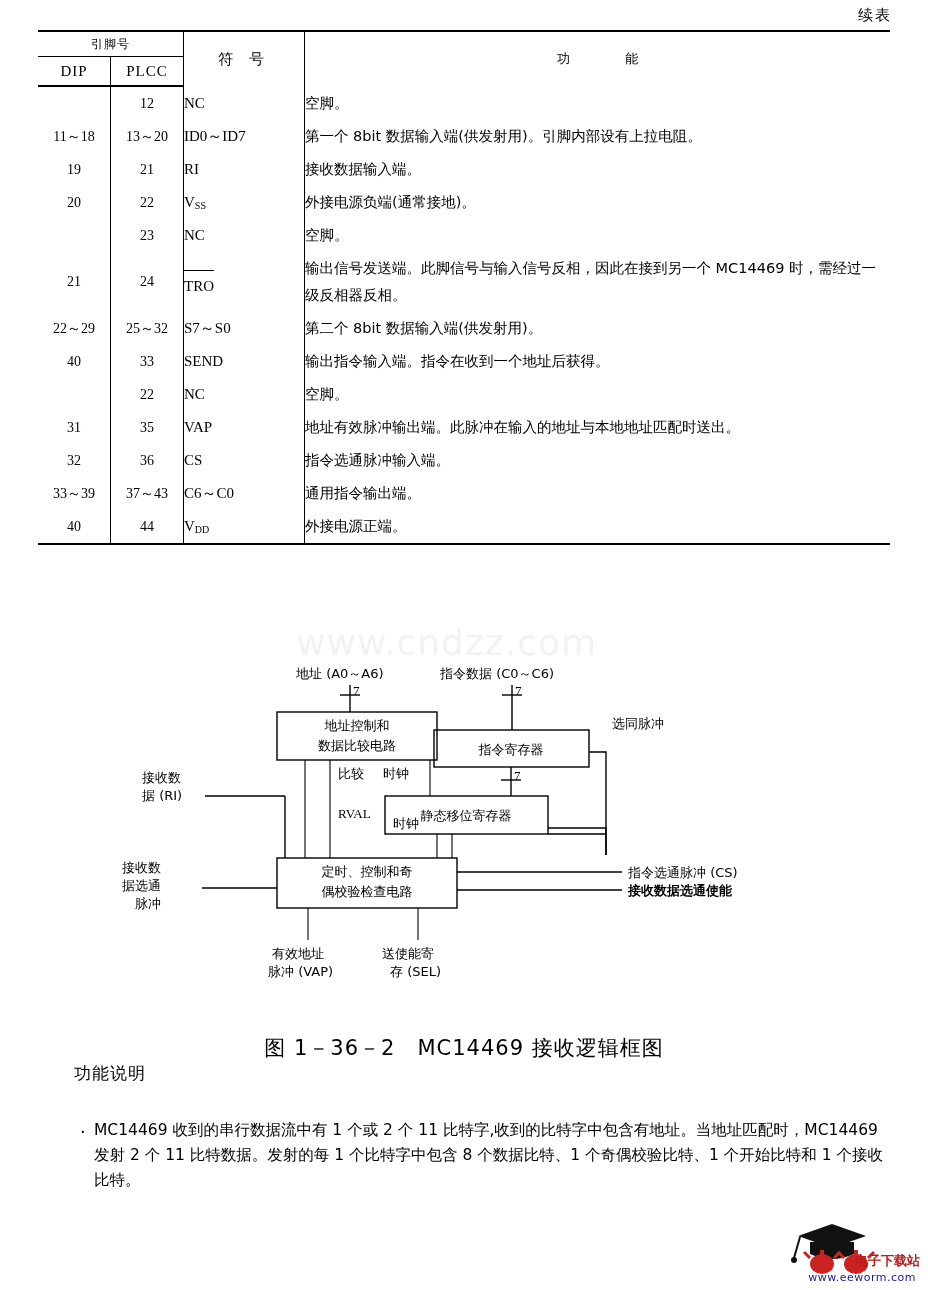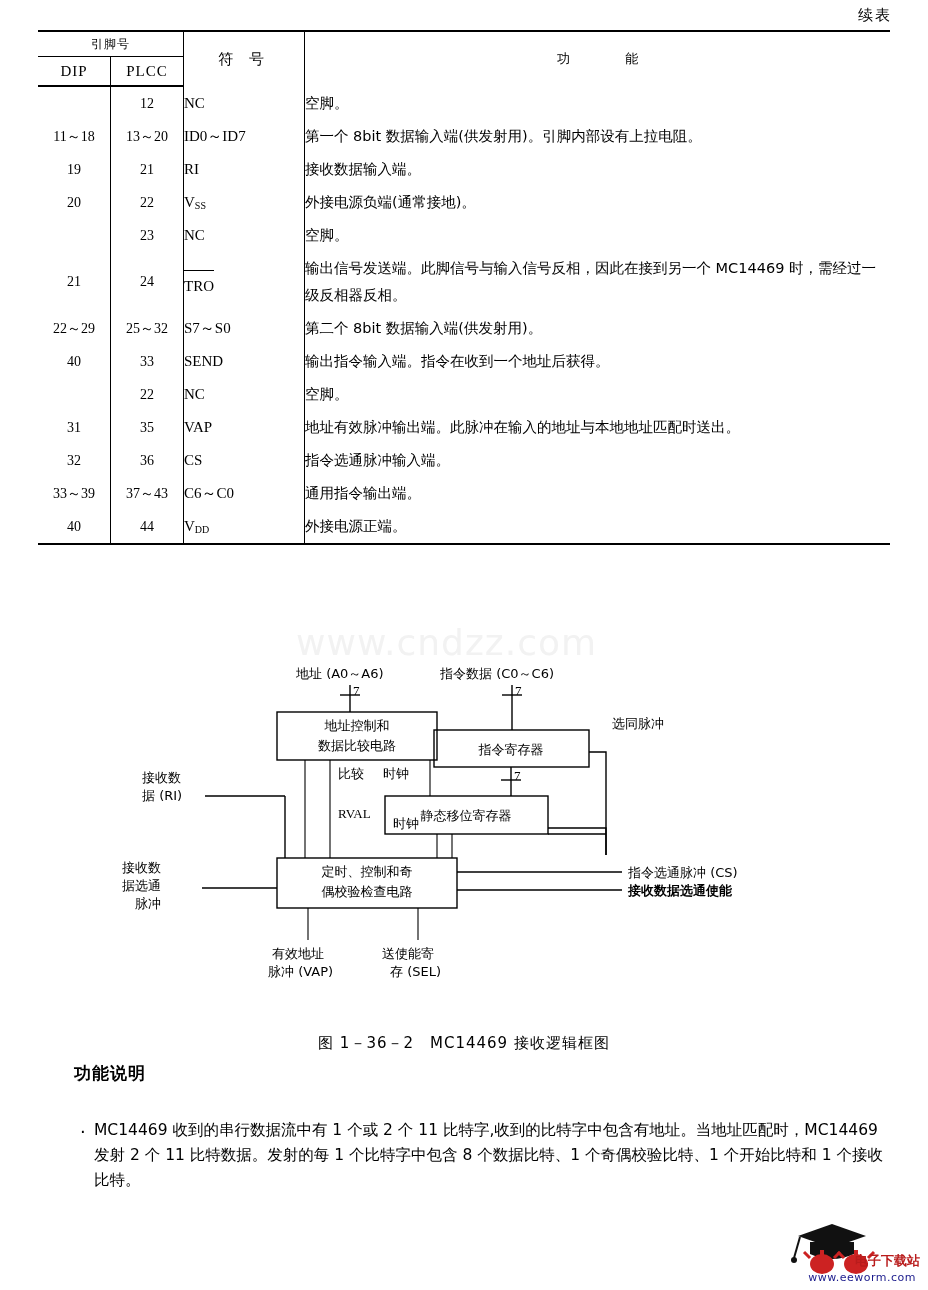--- a/index.html
+++ b/index.html
@@ -115,32 +115,32 @@
   .dline { stroke: #000; stroke-width: 1.4; fill: none; }
   .dline-thin { stroke: #000; stroke-width: 1.1; fill: none; }
 
   
   .fig-caption {
     position: absolute;
     top: 1034px;
     left: 0;
     width: 928px;
     text-align: center;
-    font-size: 15px;
+    font-size: 21px;
     font-family: "DejaVu Sans", sans-serif;
     letter-spacing: 1px;
   }
 
   
   .sec-heading {
     position: absolute;
     top: 1062px;
     left: 74px;
     font-size: 17px;
-    font-weight: bold;
+    font-weight: normal;
     font-family: "DejaVu Sans", sans-serif;
     letter-spacing: 1px;
   }
 
   
   .bullets {
     position: absolute;
     top: 1118px;
     left: 78px;
     width: 818px;

